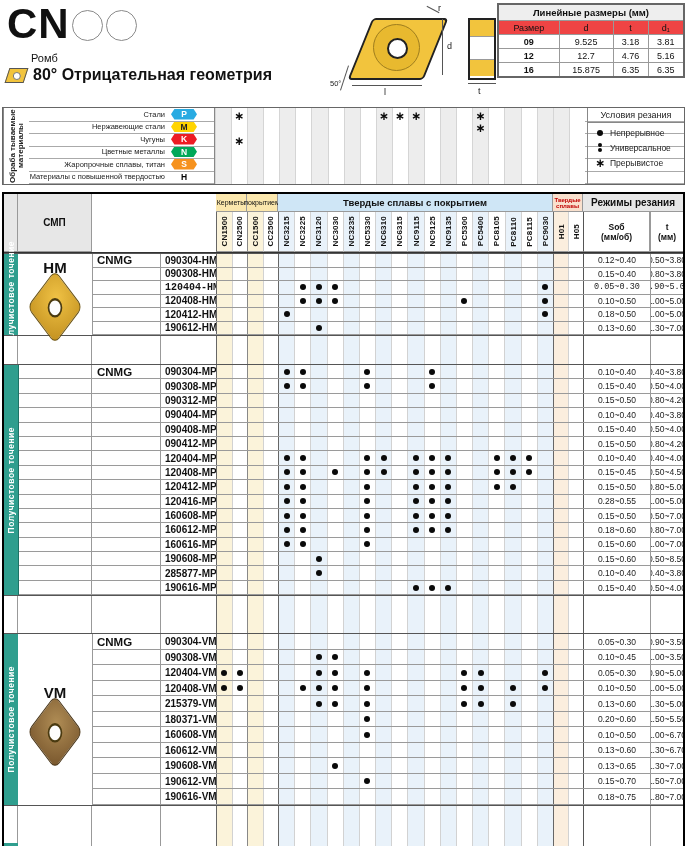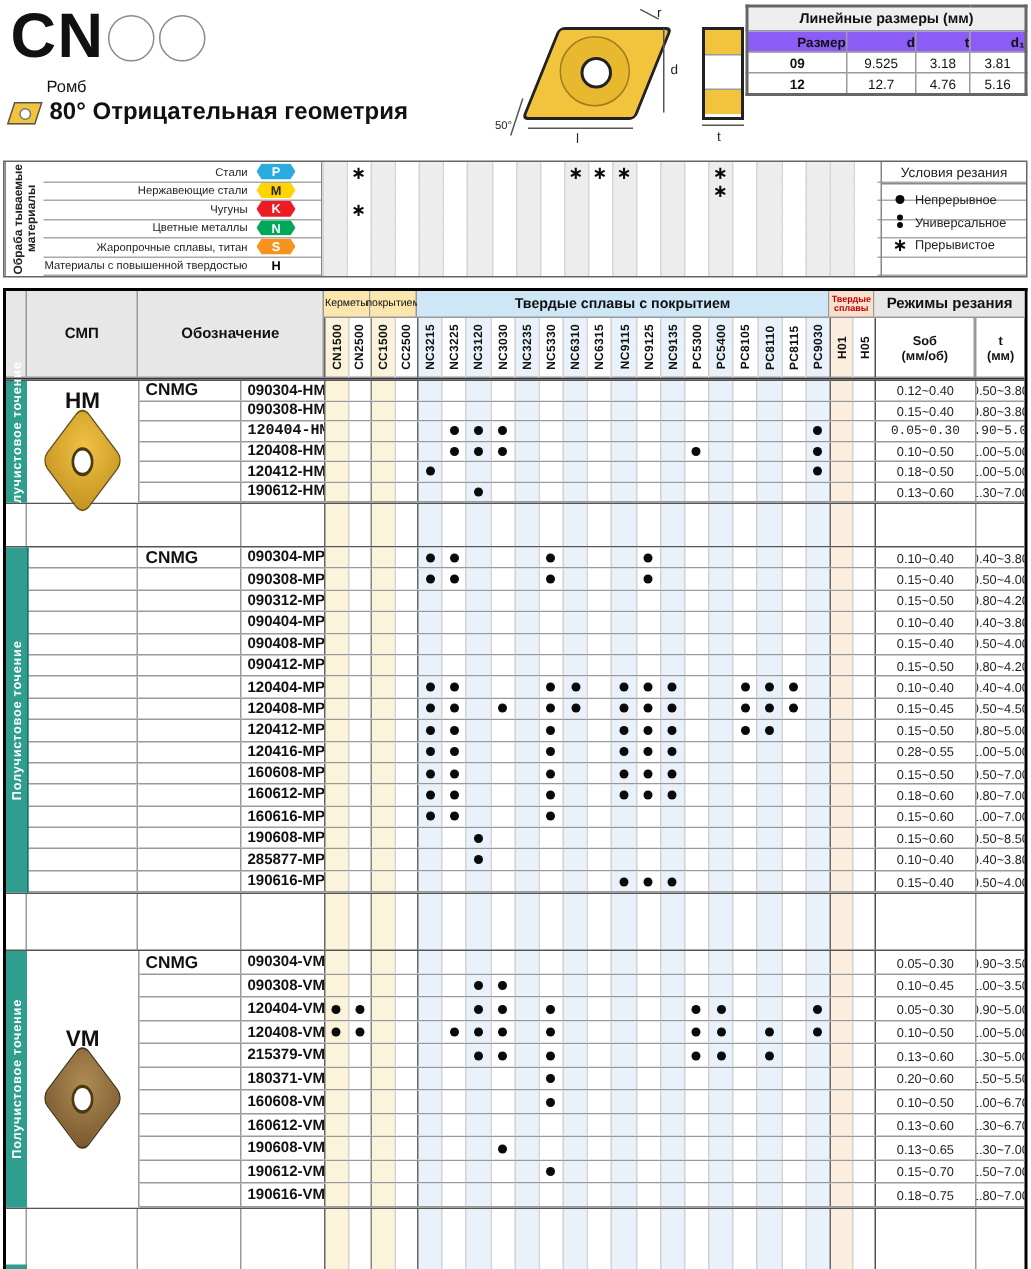--- a/index.html
+++ b/index.html
@@ -27,21 +27,21 @@
   .dim{position:absolute;color:#222;}
   .dline{position:absolute;background:#555;}
   .ins-side{position:absolute;left:138px;top:15px;width:24px;height:58px;border:2px solid #222;}
   .ins-side .band{height:16px;background:#f2c43d;}
   .ins-side .mid{height:22px;background:#fff;border-top:1px solid #999;border-bottom:1px solid #999;}
   
   .size-tbl{position:absolute;left:497px;top:3px;width:188px;border:2px solid #666;border-collapse:collapse;
             font-size:9px;background:#fff;}
   .size-tbl td{border:1px solid #999;text-align:center;height:13px;padding:0;}
   .size-tbl .ttl{font-weight:bold;background:#eee;height:15px;font-size:9.5px;}
-  .size-tbl .hdr{font-weight:bold;background:#8b5cf6;text-align:right;}
+  .size-tbl .hdr{font-weight:normal;background:#ef4444;}
   .size-tbl .szc{font-weight:bold;}
   
   .mats{position:absolute;left:2px;top:107px;width:683px;height:78px;border:1.5px solid #666;box-sizing:border-box;}
   .mats-axis{position:absolute;left:0;top:0;bottom:0;width:26px;border-right:1px solid #888;
              font-size:8px;font-weight:bold;text-align:center;display:flex;align-items:center;justify-content:center;
              line-height:8.5px;color:#222;}
   .mat-row{position:absolute;left:26px;right:0;height:12.5px;border-bottom:1px solid #aaa;}
   .mat-name{position:absolute;left:0;width:136px;top:0;bottom:0;font-size:7.5px;display:flex;
             align-items:center;justify-content:flex-end;padding-right:4px;color:#222;white-space:nowrap;}
   .badge{position:absolute;left:142px;top:1px;width:26px;height:10.5px;display:flex;align-items:center;
@@ -156,20 +156,26 @@
           <td>9.525</td>
           <td>3.18</td>
           <td>3.81</td>
         </tr>
         <tr>
           <td class="szc">12</td>
           <td>12.7</td>
           <td>4.76</td>
           <td>5.16</td>
         </tr>
+        <tr>
+          <td class="szc">16</td>
+          <td>15.875</td>
+          <td>6.35</td>
+          <td>6.35</td>
+        </tr>
       </tbody>
   </table>
 
   <div class="mats">
     <div class="mats-axis vtext">Обраба тываемые материалы</div>
     <div id="mat-rows">
         <div class="mat-row" style="top: 0px;">
           <div class="mat-name">Стали</div>
           <div class="badge" style="background: rgb(41, 171, 226);">P</div>
         </div>
@@ -287,21 +293,20 @@
             <span>Прерывистое</span>
           </div>
         </div>
     </div>
   </div>
 
   <div class="main">
     <div class="mt-head" id="mt-head">
         <div class="hcell grey" style="left: 0px; top: 0px; width: 14px; height: 58px;"></div>
         <div class="hcell grey" style="left: 14px; top: 0px; width: 74px; height: 58px; font-size: 10px;">СМП</div>
-        <div class="hcell grey" style="left: 88px; top: 0px; width: 124px; height: 58px; font-size: 10px;">Обозначение</div>
         <div class="hcell " style="left: 212px; top: 0px; width: 31px; height: 18px; font-size: 7px; background: rgb(251, 231, 173);">Керметы</div>
         <div class="hcell " style="left: 243px; top: 0px; width: 31px; height: 18px; font-size: 7px; background: rgb(251, 231, 173);">покрытием</div>
         <div class="hcell " style="left: 274px; top: 0px; width: 275.06px; height: 18px; font-size: 9.5px; background: rgb(207, 230, 246); font-weight: bold;">Твердые сплавы с покрытием</div>
         <div class="hcell " style="left: 549.06px; top: 0px; width: 30px; height: 18px; font-size: 6px; background: rgb(249, 224, 205); color: rgb(192, 0, 0); font-weight: bold; line-height: 6px;">Твердые сплавы</div>
         <div class="hcell grey" style="left: 579.06px; top: 0px; width: 100px; height: 18px; font-size: 10px; border-right: none;">Режимы резания</div>
         <div class="hcell " style="left: 212px; top: 18px; width: 15.5px; height: 40px; background: rgb(251, 243, 218); border-right: none; border-left: 1px solid rgb(102, 102, 102);">
           <span class="col-label vtext">CN1500</span>
         </div>
         <div class="hcell " style="left: 227.5px; top: 18px; width: 15.5px; height: 40px; background: rgb(255, 255, 255); border-right: none; border-left: 1px solid rgb(210, 210, 210);">
           <span class="col-label vtext">CN2500</span>

